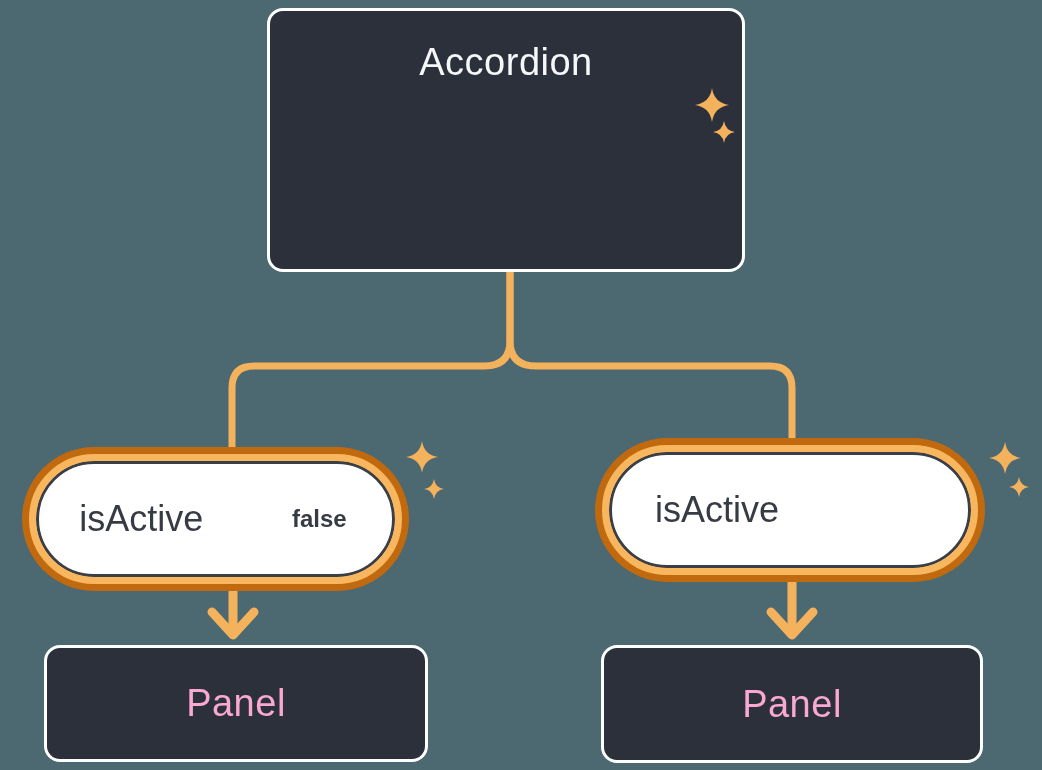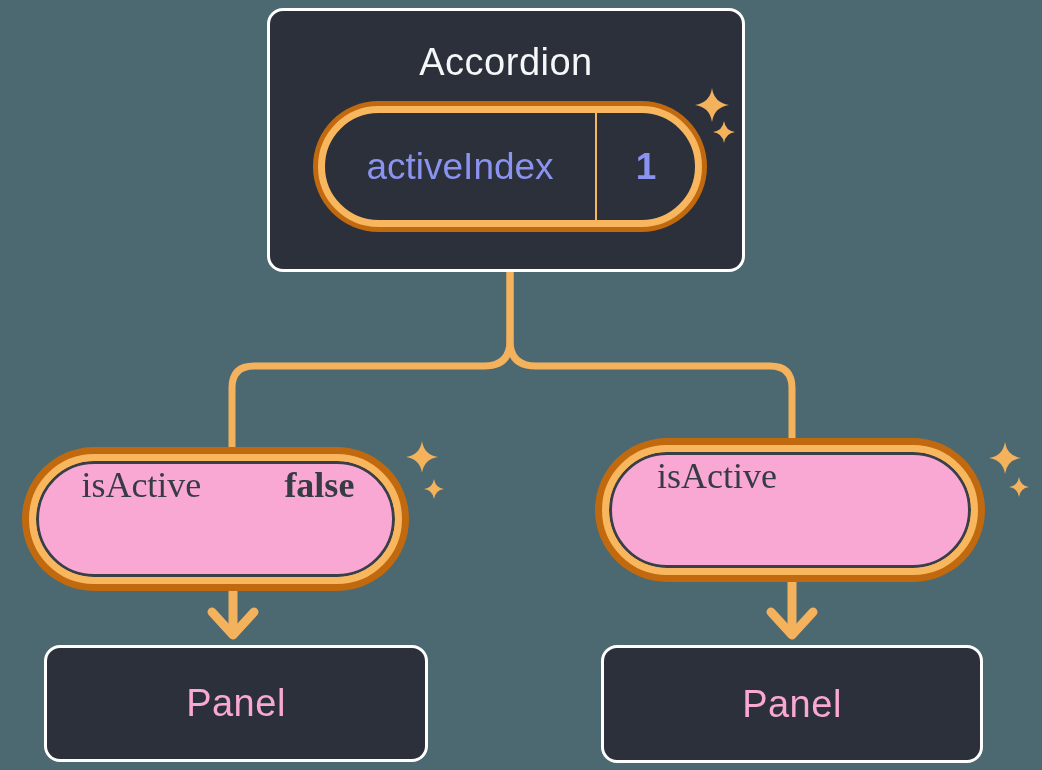--- a/index.html
+++ b/index.html
@@ -55,28 +55,28 @@
     border-radius:999px;
     border:7px solid #F8B75E;          
     box-shadow:0 0 0 7px #C1690F;      
     background:#F8B75E;
     display:flex;overflow:hidden;
   }
   .prop-inner{
     flex:1;
     border:3px solid #3A3F47;
     border-radius:999px;
-    background:#f9a8d4;
-    display:flex;align-items:flex-start;overflow:hidden;font-family:Liberation Serif, serif;
+    background:#ffffff;
+    display:flex;align-items:center;overflow:hidden;
   }
   .prop-inner .cell{
     display:flex;align-items:center;justify-content:center;
   }
   .prop-name{color:#363B44;font-size:36px;}
-  .prop-value{color:#363B44;font-size:36px;font-weight:700;}
+  .prop-value{color:#363B44;font-size:24px;font-weight:700;}
   .divider-dark{width:3px;background:#3A3F47;}
 </style>
 </head>
 <body>
 
 <div id="canvas">
 
   <svg class="layer z0" width="1042" height="770" viewBox="0 0 1042 770">
     <g fill="none" stroke="#F5B25C" stroke-width="7">
       <path d="M510,270 V341 Q510,366 484,366 H254 Q232,366 232,388 V458"></path>
@@ -91,29 +91,20 @@
         <path d="M792,578 V631"></path>
         <path d="M771,612 L792,635 L813,612"></path>
       </g>
     </g>
   </svg>
 
   <div class="card abs z1" style="left:267px;top:8px;width:478px;height:264px;">
     <div class="card-title abs" style="top:30px;left:0;">Accordion</div>
   </div>
 
-  <div class="state-pill abs z1" style="left:318px;top:106px;width:384px;height:121px;">
-    <div class="cell" style="flex:0 0 73%;">
-      <span class="state-name">activeIndex</span>
-    </div>
-    <div class="divider-orange"></div>
-    <div class="cell" style="flex:1;">
-      <span class="state-value">1</span>
-    </div>
-  </div>
 
   <div class="prop-pill abs z1" style="left:29px;top:454px;width:373px;height:130px;">
     <div class="prop-inner">
       <div class="cell" style="flex:0 0 58%;">
         <span class="prop-name">isActive</span>
       </div>
       <div class="divider-dark"></div>
       <div class="cell" style="flex:1;">
         <span class="prop-value">false</span>
       </div>

